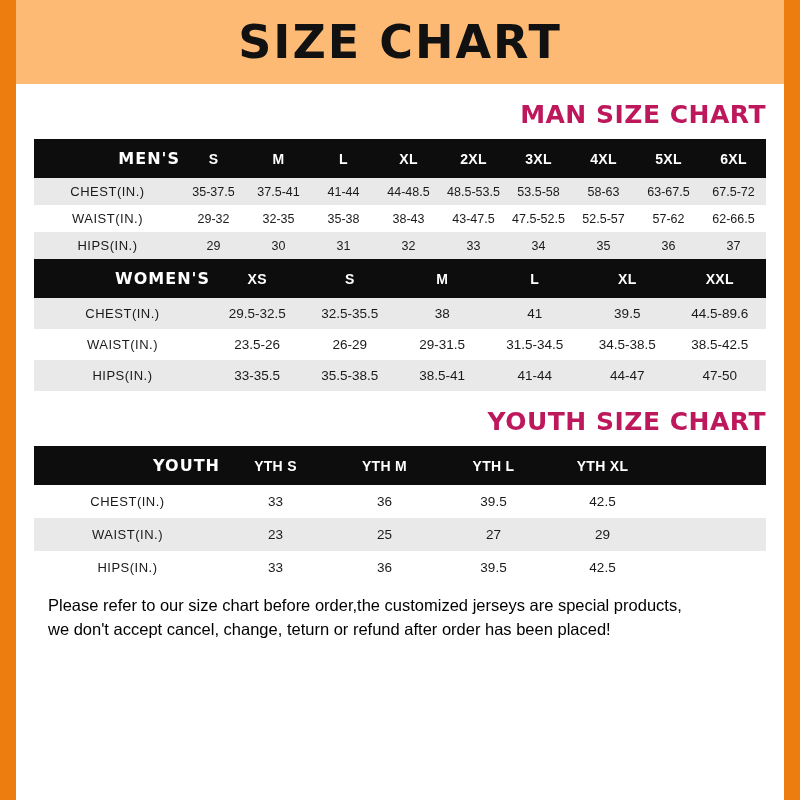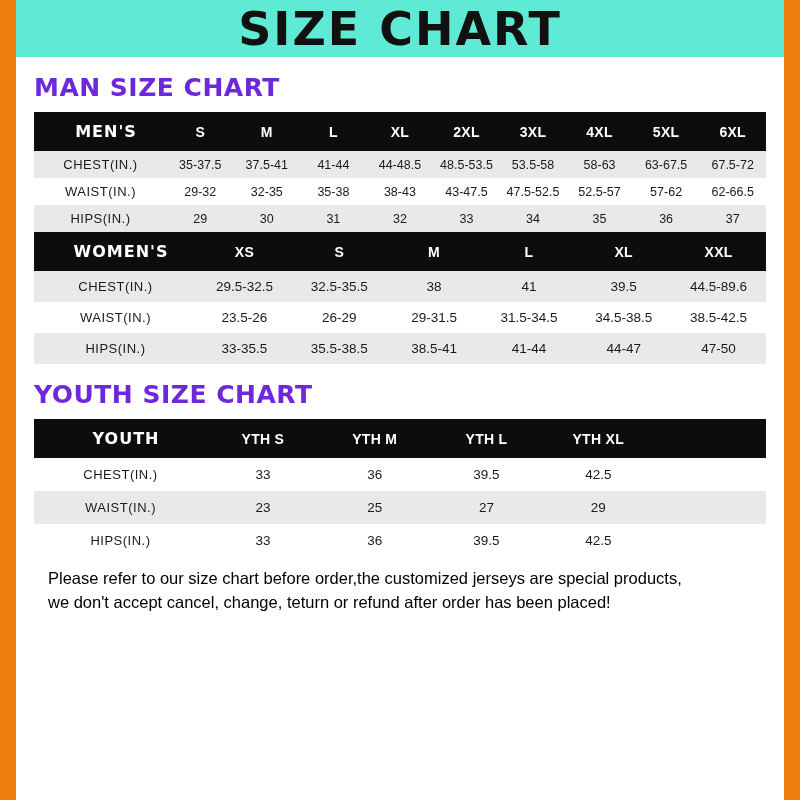--- a/index.html
+++ b/index.html
@@ -16,44 +16,44 @@
   .page {
     position: relative;
     width: 800px;
     height: 800px;
     background: #ffffff;
     box-sizing: border-box;
     border-left: 16px solid #ee7d10;
     border-right: 16px solid #ee7d10;
   }
   .banner {
-    height: 57px;
-    background: #5eead4;
+    height: 84px;
+    background: #fdba74;
     display: flex;
     align-items: center;
     justify-content: center;
   }
   .banner-title {
     font-family: "DejaVu Sans", sans-serif;
     font-weight: bold;
     font-size: 46px;
     letter-spacing: 2px;
     color: #111111;
   }
   .content {
     background: #ffffff;
     padding: 0 18px;
   }
   .section-title {
-    text-align: left;
+    text-align: right;
     font-family: "DejaVu Sans", sans-serif;
     font-weight: bold;
     font-size: 25px;
     letter-spacing: 0.5px;
-    color: #6d28d9;
+    color: #be185d;
     margin: 16px 0 10px 0;
   }
   table.size-table {
     width: 100%;
     border-collapse: collapse;
     table-layout: fixed;
   }
   table.size-table th,
   table.size-table td {
     text-align: center;
@@ -65,22 +65,22 @@
   }
   table.size-table thead th {
     background: #0d0d0d;
     color: #ffffff;
     font-size: 14px;
     font-weight: bold;
     padding: 10px 1px;
     letter-spacing: 0.3px;
   }
   table.size-table thead th.corner {
-    text-align: center;
-    padding-left: 12px;
+    text-align: right;
+    padding-left: 26px;
     font-family: "DejaVu Sans", sans-serif;
     font-size: 16px;
     letter-spacing: 1px;
   }
   table.size-table tbody tr.row-a td { background: #e9e9e9; }
   table.size-table tbody tr.row-b td { background: #ffffff; }
   table.size-table tbody td.label {
     font-size: 13px;
     letter-spacing: 0.5px;
   }

